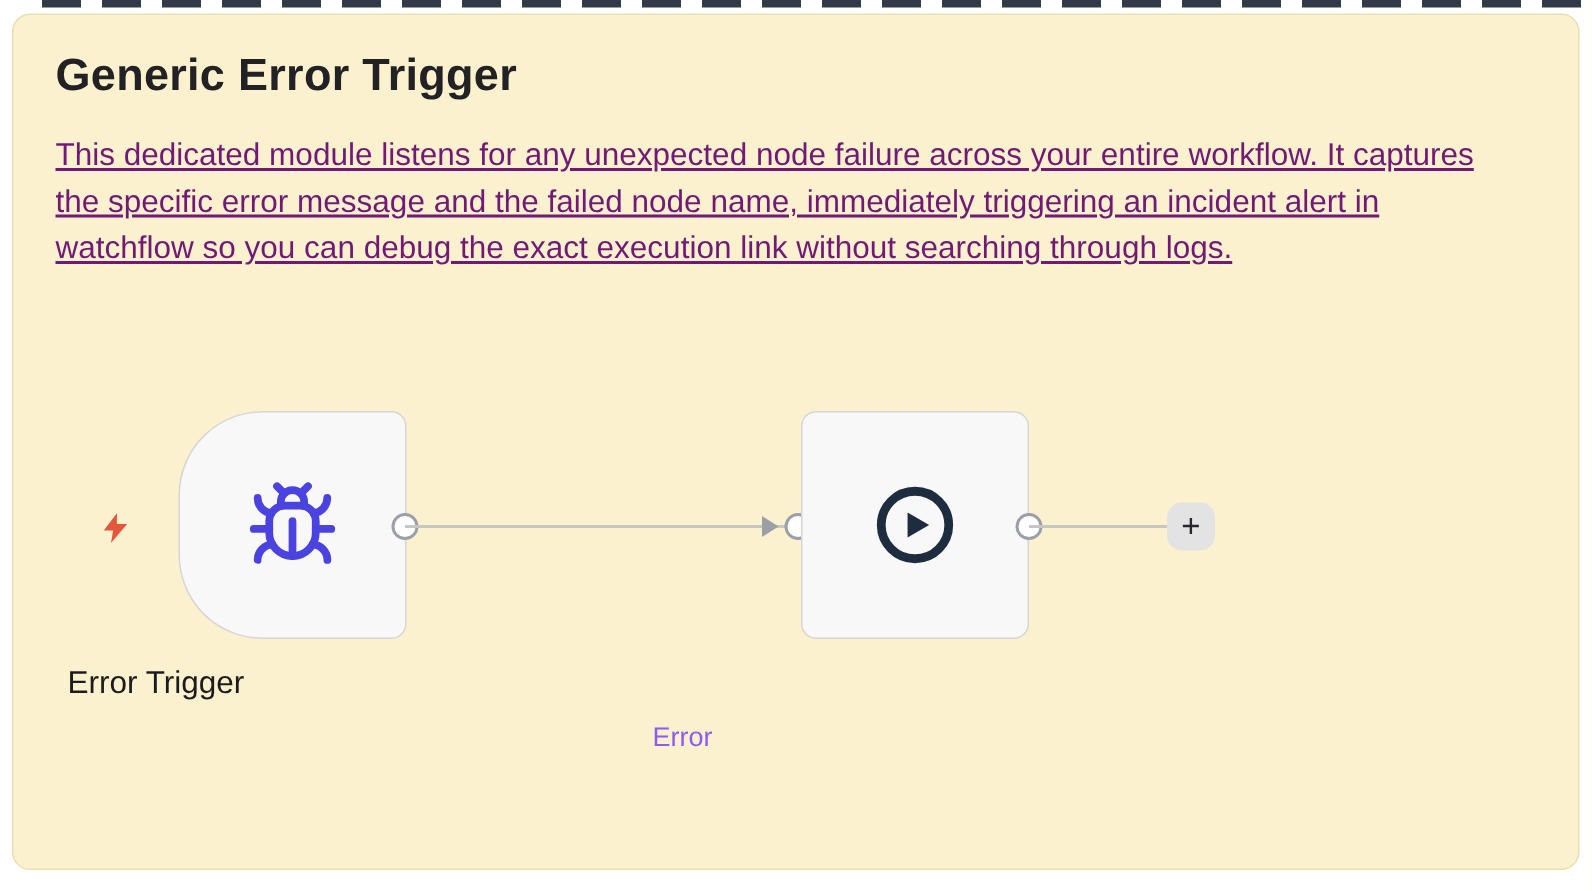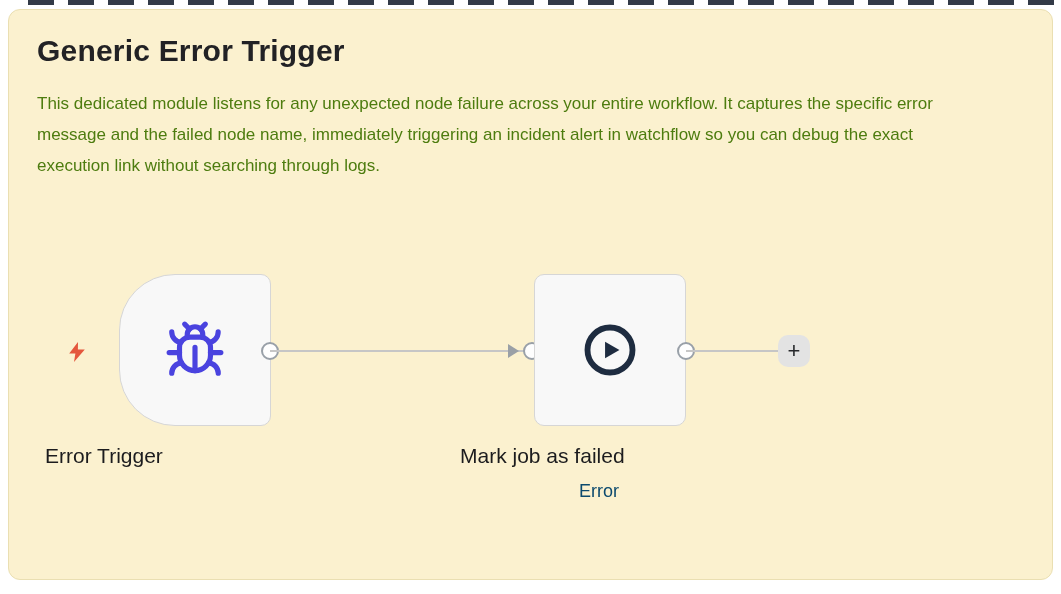--- a/index.html
+++ b/index.html
@@ -26,21 +26,21 @@
 
   .note-title {
     position: absolute; left: 28px; top: 24px;
     font-size: 30px; font-weight: 700; color: #222225;
     letter-spacing: 0.2px;
   }
 
   .note-desc {
     position: absolute; left: 28px; top: 78px;
     width: 952px;
-    font-size: 17px; line-height: 31px; color: #4d7c0f;
+    font-size: 21px; line-height: 31px; color: #701a75; text-decoration: underline;
   }
 
   .canvas {
     position: absolute; left: 0; top: 264px; width: 100%; height: 280px;
   }
 
   .bolt-icon {
     position: absolute; left: 56px; top: 66px; width: 24px; height: 24px;
   }
 
@@ -89,23 +89,22 @@
 
   .node-label {
     position: absolute; top: 170px; width: 300px;
     text-align: left;
     font-size: 21px; font-weight: 500; color: #1C1C1E;
   }
   .node-label-1 { left: 36px; }
   .node-label-2 { left: 451px; }
 
   .node-sublabel {
-    position: absolute; top: 207px; left: 440px; width: 300px;
-    text-align: center;
-    font-size: 18px; color: #0c4a6e;
+    position: absolute; top: 207px; left: 426px; width: 300px;
+    font-size: 18px; color: #8b5cf6;
   }
 </style>
 </head>
 <body>
 
 <div class="page">
 
   <div class="top-dashes"></div>
 
   <div class="sticky-note">
@@ -150,18 +149,17 @@
         </svg>
       </div>
 
       <div class="connector connector-3"></div>
 
       <div class="wire wire-2"></div>
 
       <button class="add-btn">+</button>
 
       <div class="node-label node-label-1">Error Trigger</div>
-      <div class="node-label node-label-2">Mark job as failed</div>
       <div class="node-sublabel">Error</div>
 
     </div>
   </div>
 </div>
 
 </body></html>

